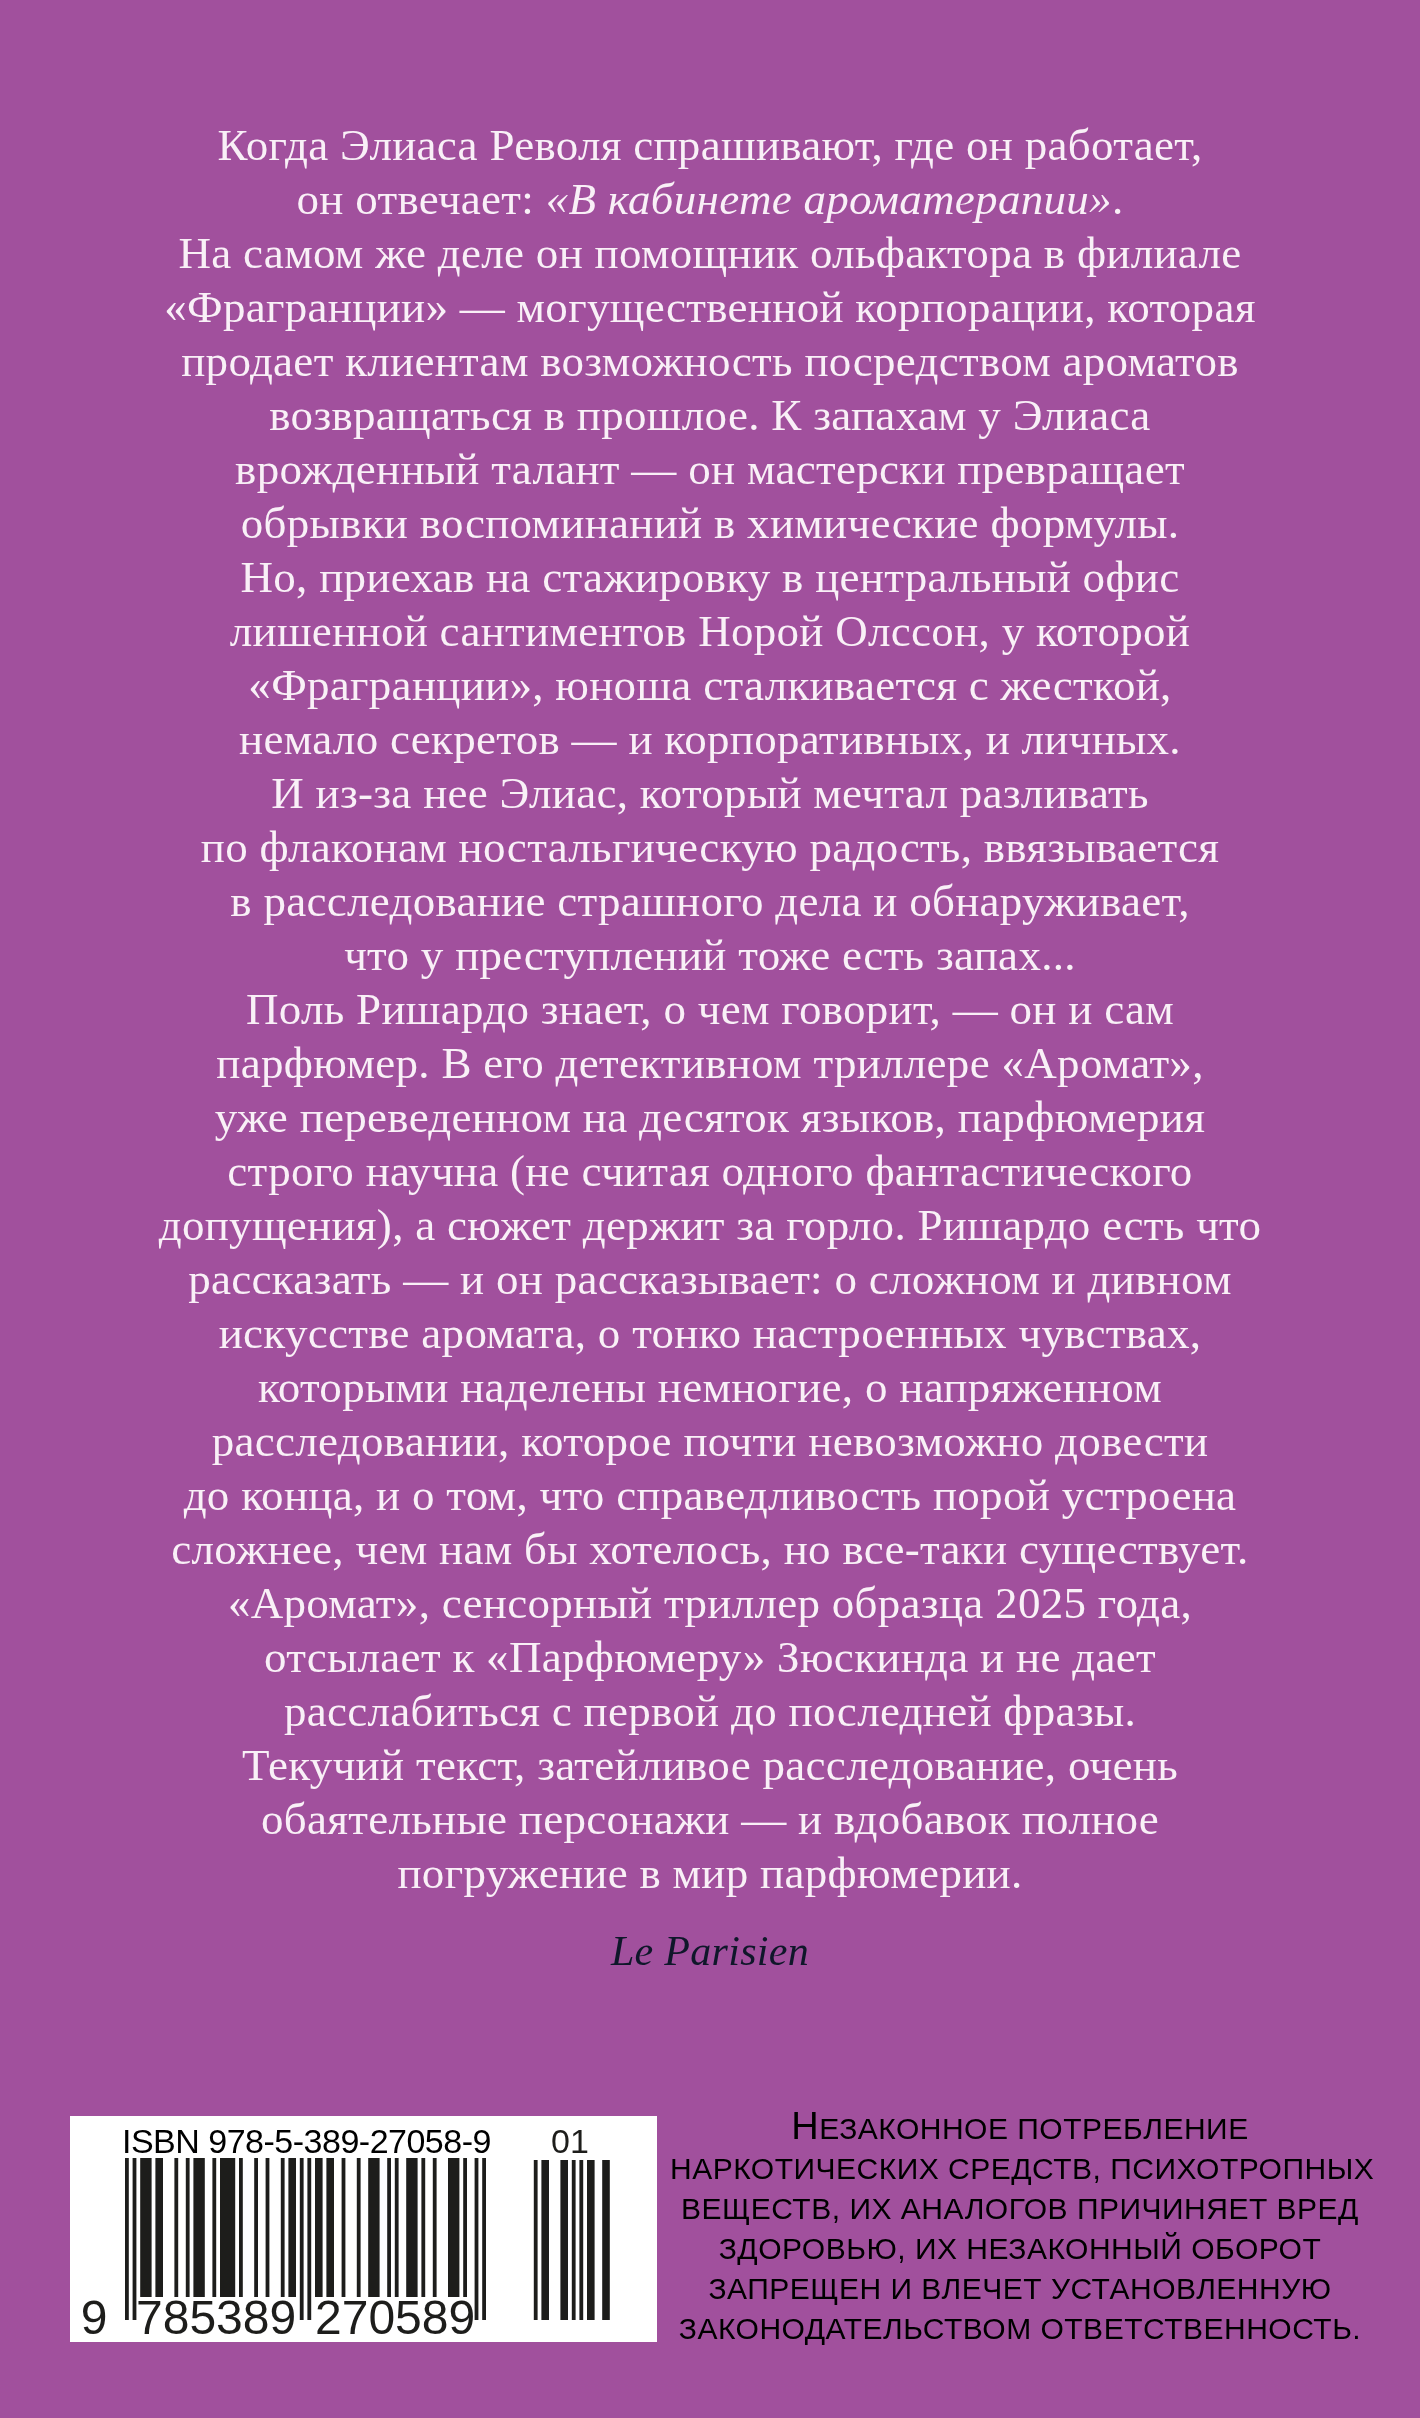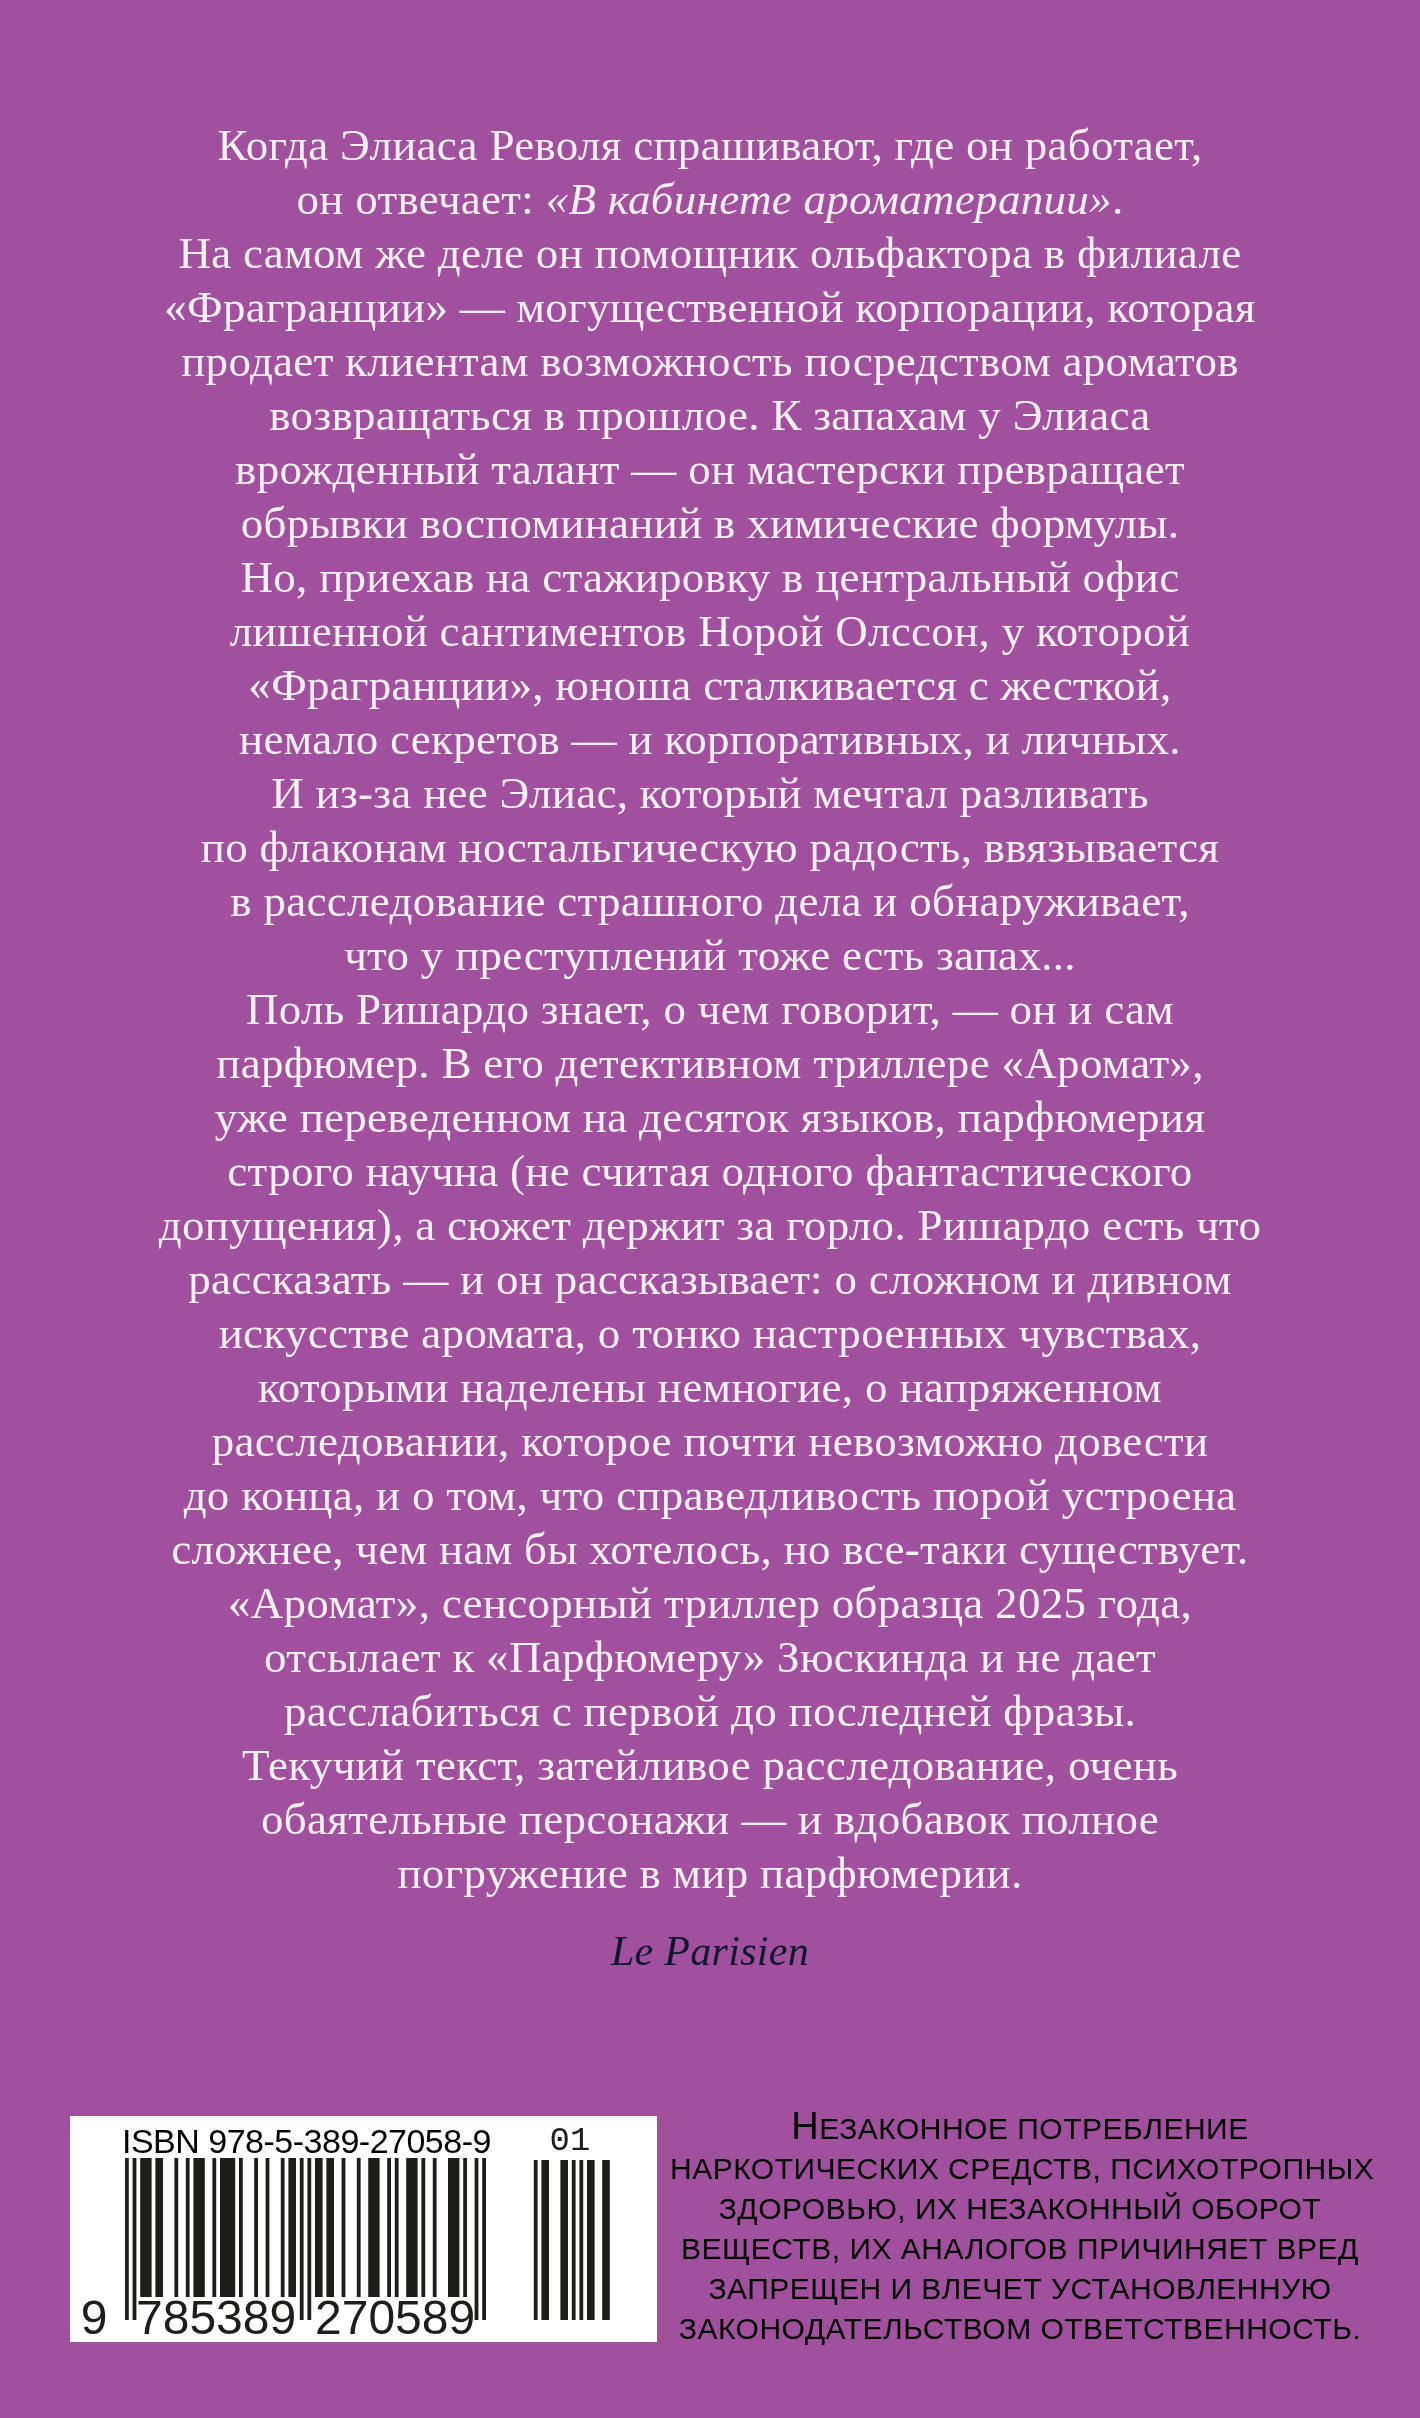--- a/index.html
+++ b/index.html
@@ -34,21 +34,21 @@
   }
   .isbn-label{
     position:absolute;top:6px;left:52px;
     font-family:"Liberation Sans","DejaVu Sans",sans-serif;
     font-size:34px;letter-spacing:-0.5px;color:#000000;
     white-space:nowrap;
   }
   .addon-label{
     position:absolute;top:6px;left:460px;width:80px;
     text-align:center;
-    font-family:Liberation Mono, monospace;
+    font-family:Liberation Sans, sans-serif;
     font-size:34px;color:#1d1d1b;
   }
   #main-barcode{position:absolute;left:55px;top:42px;}
   #addon-barcode{position:absolute;left:460px;top:44px;}
   .bdigits{
     position:absolute;top:178px;
     font-family:"Liberation Sans","DejaVu Sans",sans-serif;
     font-size:48px;line-height:48px;color:#1d1d1b;
     text-align:center;
   }
@@ -159,19 +159,19 @@
         <rect x="72.20" y="0" width="7.60" height="160" fill="#1d1d1b"></rect>
       </svg>
     <div class="bdigits d9">9</div>
     <div class="bdigits dg1">785389</div>
     <div class="bdigits dg2">270589</div>
   </div>
 
   <aside class="legal">
       <div class="line">НЕЗАКОННОЕ ПОТРЕБЛЕНИЕ</div>
       <div class="line">НАРКОТИЧЕСКИХ СРЕДСТВ, ПСИХОТРОПНЫХ</div>
+      <div class="line">ВЕЩЕСТВ, ИХ АНАЛОГОВ ПРИЧИНЯЕТ ВРЕД</div>
       <div class="line">ЗДОРОВЬЮ, ИХ НЕЗАКОННЫЙ ОБОРОТ</div>
-      <div class="line">ВЕЩЕСТВ, ИХ АНАЛОГОВ ПРИЧИНЯЕТ ВРЕД</div>
       <div class="line">ЗАПРЕЩЕН И ВЛЕЧЕТ УСТАНОВЛЕННУЮ</div>
       <div class="line">ЗАКОНОДАТЕЛЬСТВОМ ОТВЕТСТВЕННОСТЬ.</div>
     </aside>
 
 </div>
 
 </body></html>

